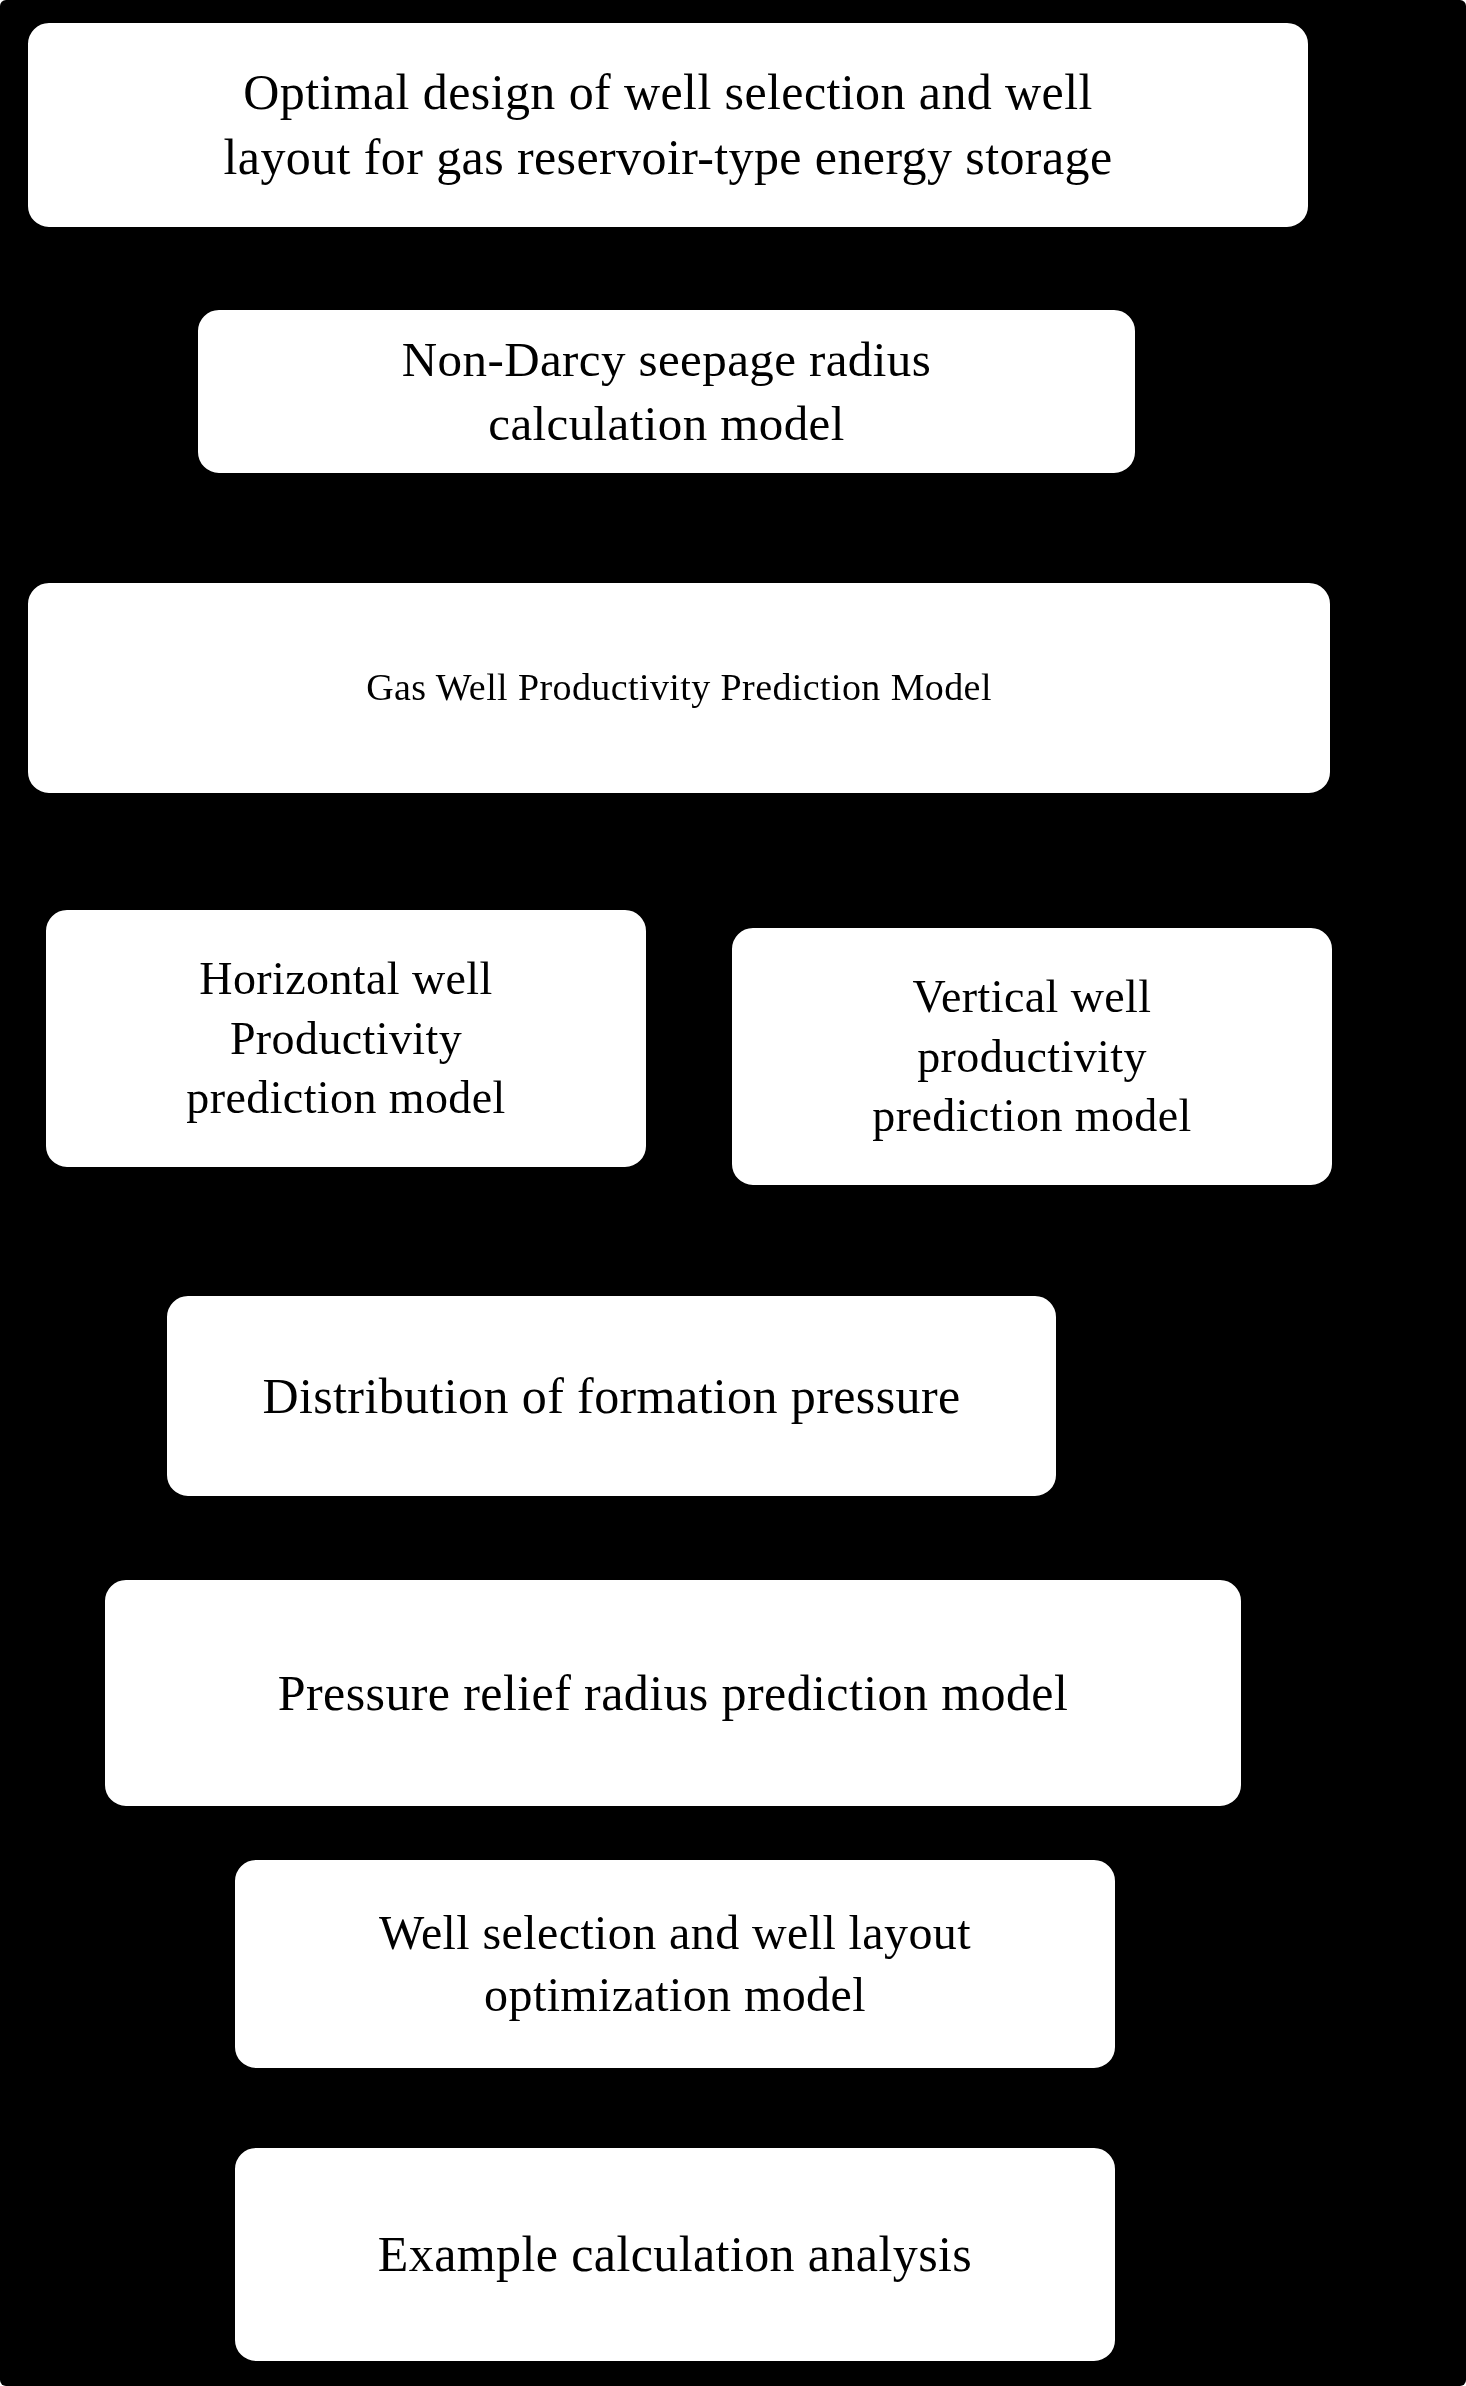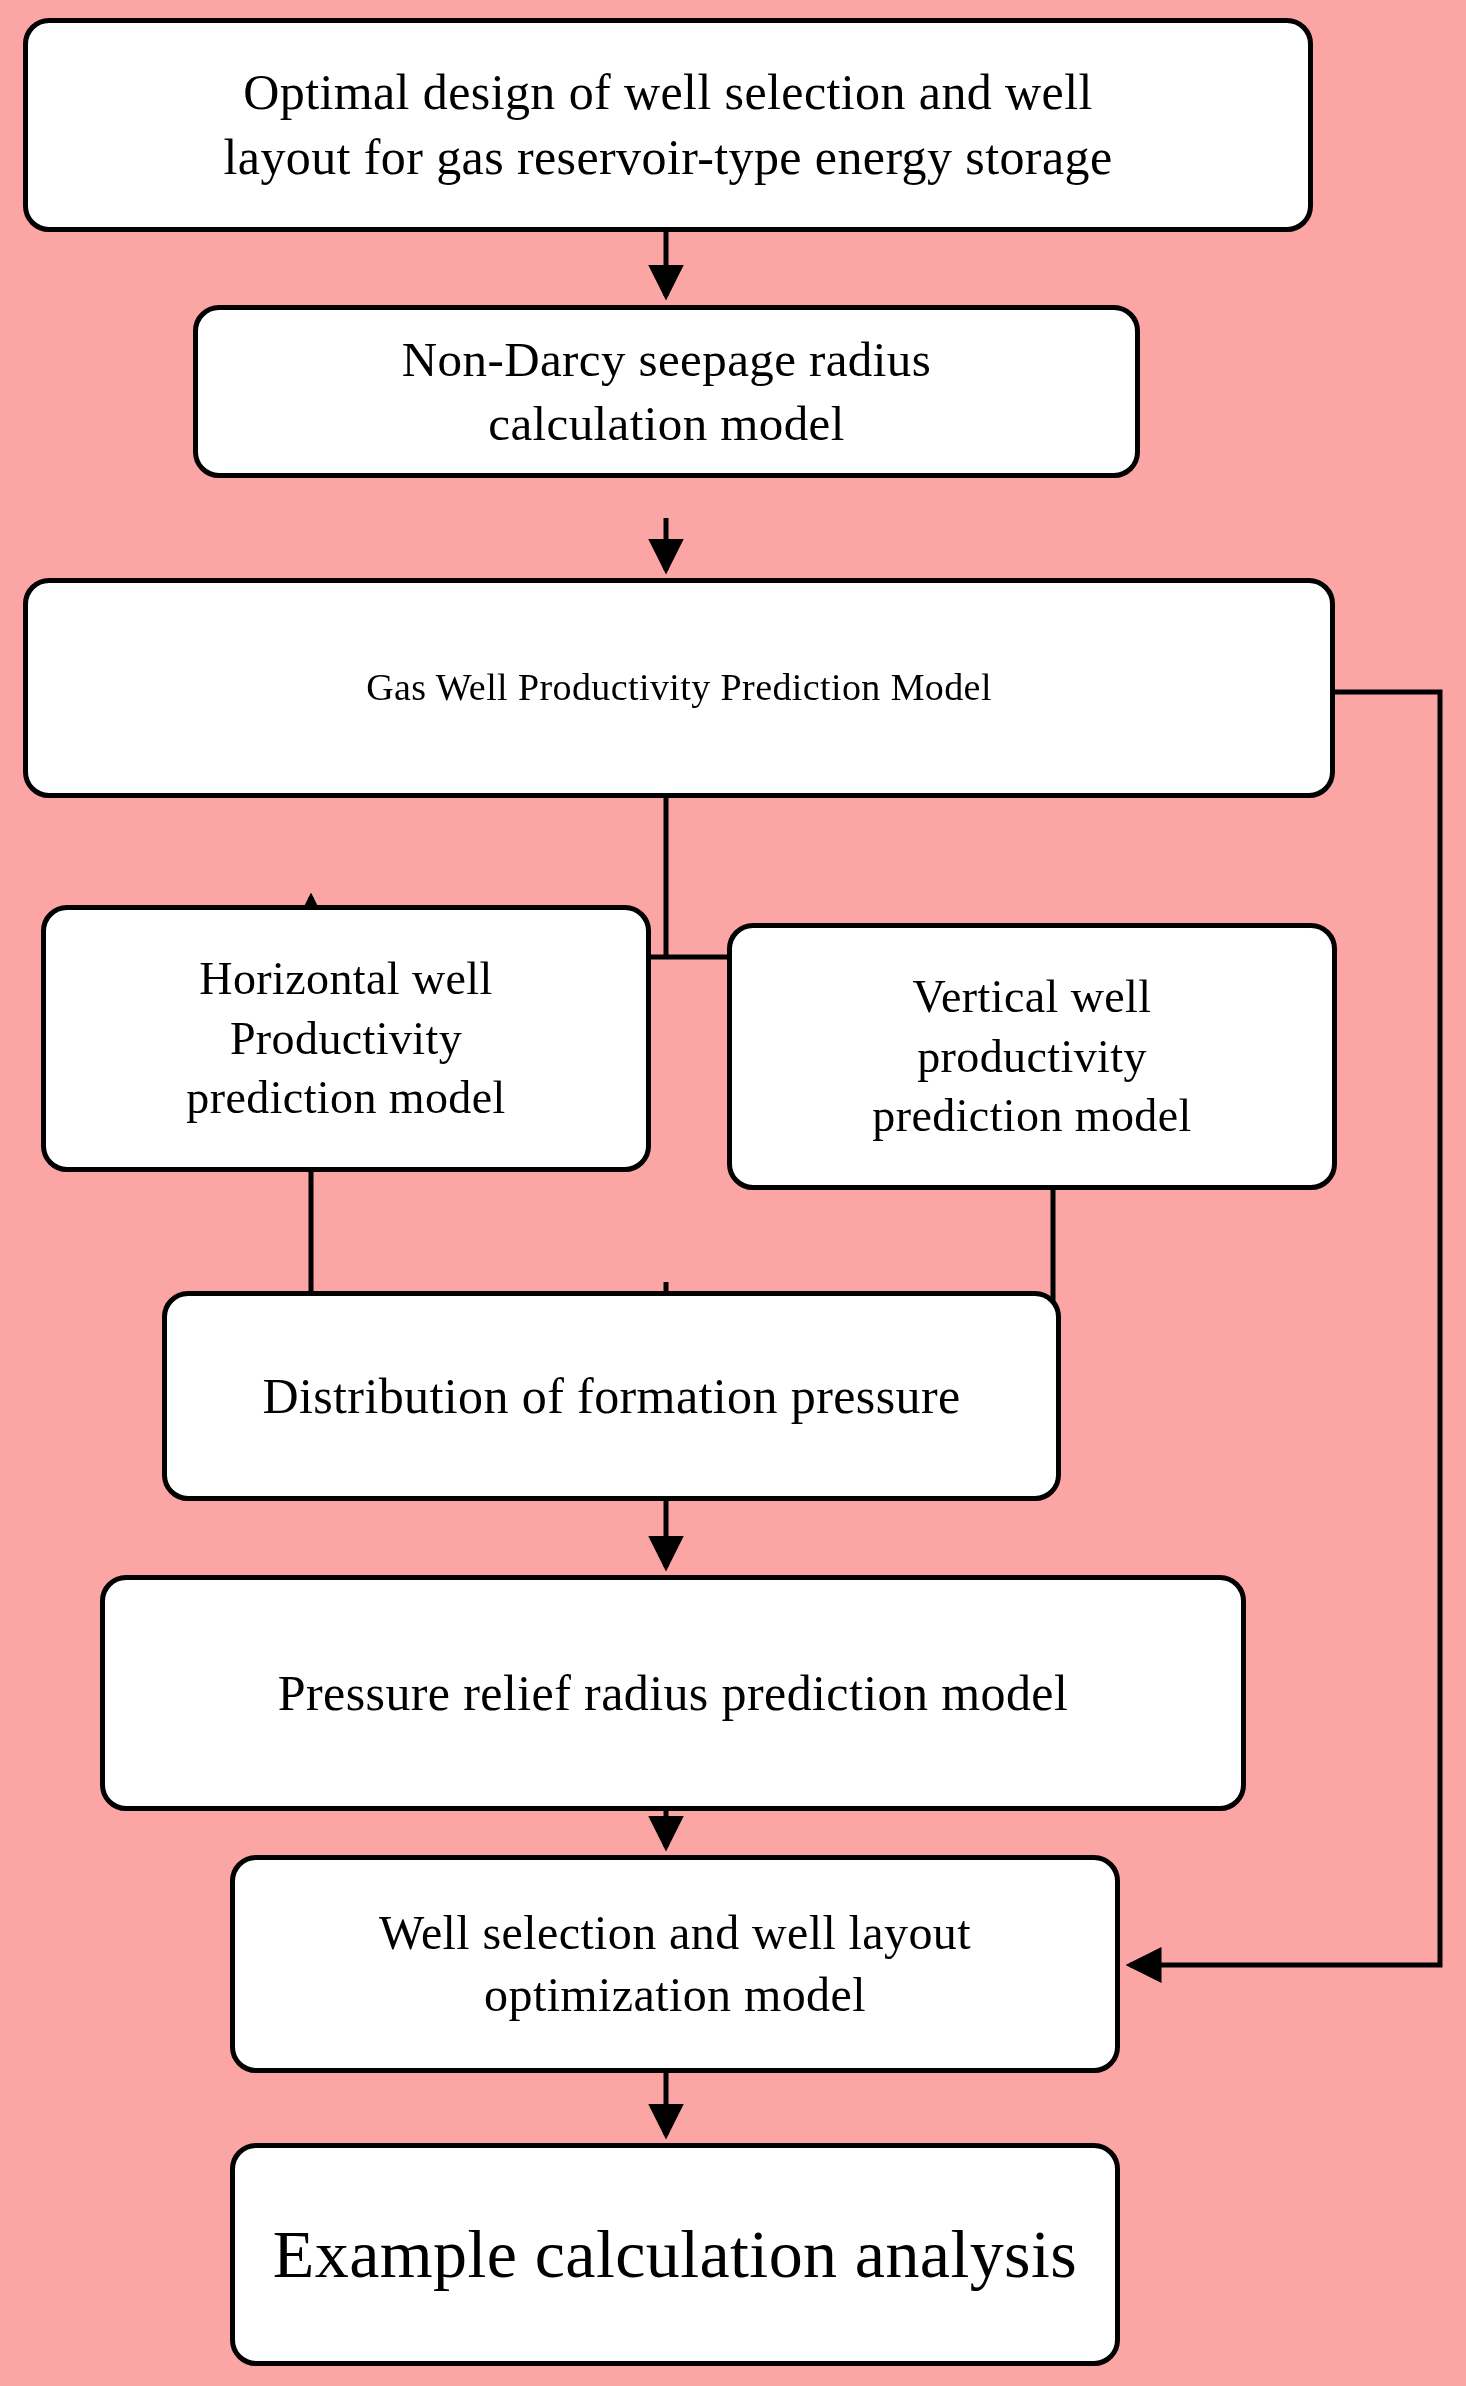--- a/index.html
+++ b/index.html
@@ -8,22 +8,23 @@
     padding: 0;
     background: #ffffff;
   }
   body {
     font-family: "Liberation Serif", "DejaVu Serif", serif;
   }
   #canvas {
     position: relative;
     width: 1466px;
     height: 2386px;
-    background: #fca5a5;
+    background: #000000;
     overflow: hidden;
+    border-radius: 6px;
   }
   #wires {
     position: absolute;
     left: 0;
     top: 0;
     width: 1466px;
     height: 2386px;
     pointer-events: none;
   }
   .node {
@@ -48,21 +49,21 @@
   }
   
   #node-optimal-design { left: 23px;  top: 18px;   width: 1290px; height: 214px; font-size: 50px; }
   #node-non-darcy      { left: 193px; top: 305px;  width: 947px;  height: 173px; font-size: 49px; }
   #node-productivity   { left: 23px;  top: 578px;  width: 1312px; height: 220px; font-size: 38px; }
   #node-horizontal     { left: 25px;  top: 905px;  width: 610px;  height: 267px; font-size: 46px; margin-left: 16px; }
   #node-vertical       { left: 727px; top: 905px;  width: 610px;  height: 267px; font-size: 46px; margin-top: 18px; }
   #node-distribution   { left: 162px; top: 1291px; width: 899px; height: 210px; font-size: 50px; }
   #node-pressure       { left: 100px; top: 1575px; width: 1146px; height: 236px; font-size: 50px; }
   #node-wellselection  { left: 230px; top: 1855px; width: 890px;  height: 218px; font-size: 48px; }
-  #node-example        { left: 230px; top: 2143px; width: 890px;  height: 223px; font-size: 68px; }
+  #node-example        { left: 230px; top: 2143px; width: 890px;  height: 223px; font-size: 50px; }
 </style>
 </head>
 <body>
 
 <div id="canvas">
 
   <svg id="wires" viewBox="0 0 1466 2386" width="1466" height="2386" aria-hidden="true">
     <defs>
       <marker id="arrow" viewBox="0 0 12 12" refX="10.5" refY="6" markerWidth="7.2" markerHeight="7.2" orient="auto-start-reverse">
         <path d="M 0 0 L 12 6 L 0 12 z" fill="#000000"></path>

